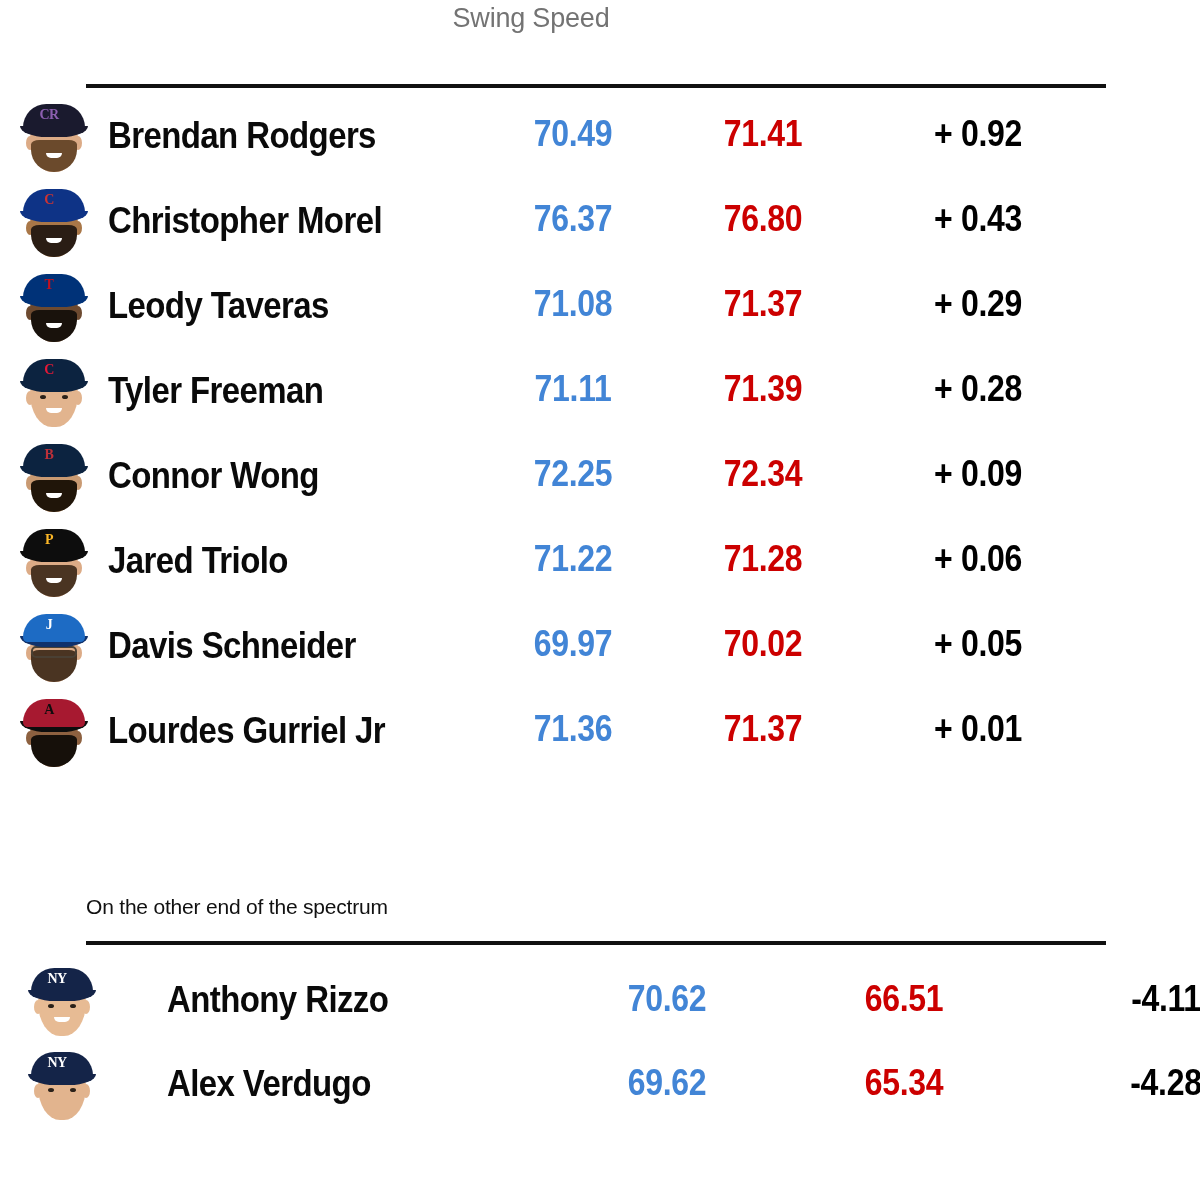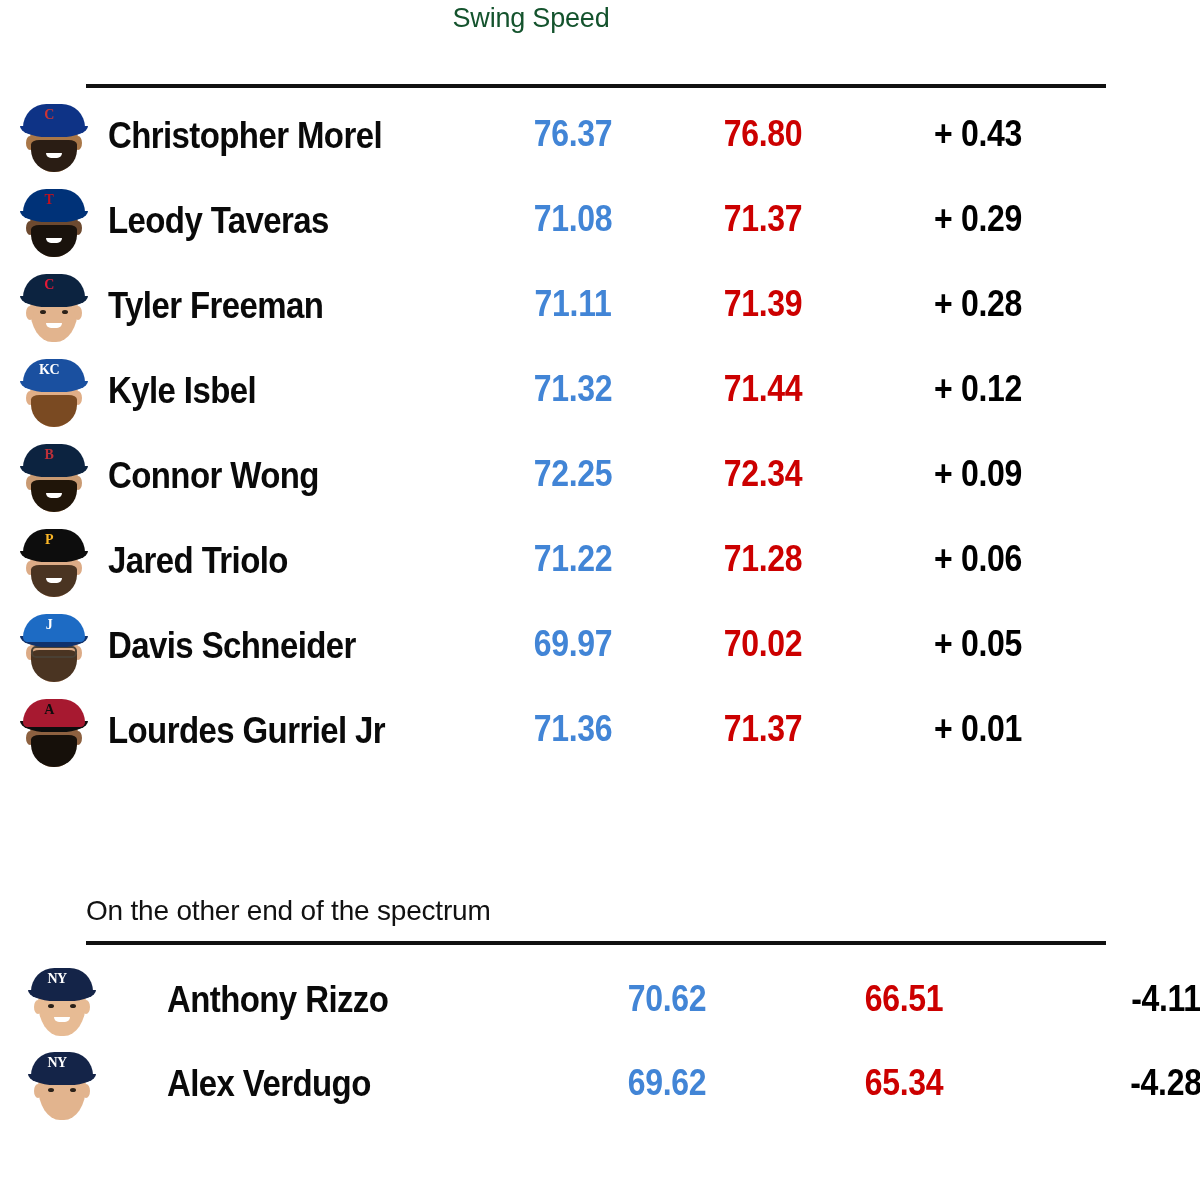--- a/index.html
+++ b/index.html
@@ -27,21 +27,21 @@
     position: absolute;
     top: 3px;
     left: 0;
     width: 1200px;
     text-align: center;
     padding-right: 138px;
     box-sizing: border-box;
     font-size: 27px;
     font-weight: 400;
     letter-spacing: -0.2px;
-    color: #14532d;
+    color: #737373;
   }
 
   .head-row {
     position: absolute;
     top: 38px;
     left: 0;
     width: 1200px;
     height: 44px;
     display: flex;
     align-items: flex-start;
@@ -112,21 +112,21 @@
   }
   .val-blue { width: 190px; flex: 0 0 190px; text-align: center; color: #4285d6; }
   .val-red  { width: 190px; flex: 0 0 190px; text-align: center; color: #cc0000; }
   .val-diff { width: 240px; flex: 0 0 240px; text-align: center; color: #000000; }
 
   
   .spectrum-note {
     position: absolute;
     top: 895px;
     left: 86px;
-    font-size: 28px;
+    font-size: 21px;
     font-weight: 400;
     letter-spacing: -0.2px;
     color: #111111;
   }
 
   
   .rows-bottom {
     position: absolute;
     top: 957px;
     left: 0;
@@ -245,20 +245,41 @@
 
   <div class="swing-title">Swing Speed</div>
 
 
   <div class="rule rule-top"></div>
 
   <div class="rows" id="rows-main">
       <div class="row">
         <div class="face-cell">
           <div class="headshot">
+            <div class="hs-head" style="background: rgb(220, 171, 134);"></div>
+            <div class="hs-ear-l" style="background: rgb(220, 171, 134);"></div>
+            <div class="hs-ear-r" style="background: rgb(220, 171, 134);"></div>
+            <div class="hs-eye-l"></div>
+            <div class="hs-eye-r"></div>
+            <div class="hs-beard on" style="background: rgb(107, 74, 44);"></div>
+            <div class="hs-mouth"></div>
+            <div class="hs-glasses"></div>
+            <div class="hs-brim" style="background: rgb(26, 26, 46);"></div>
+            <div class="hs-cap" style="background: rgb(26, 26, 46);"></div>
+            <div class="hs-logo" style="color: rgb(140, 95, 176);">CR</div>
+          </div>
+        </div>
+        <div class="name-cell">Brendan Rodgers</div>
+        <div class="val-blue">70.49</div>
+        <div class="val-red">71.41</div>
+        <div class="val-diff">+ 0.92</div>
+      </div>
+      <div class="row">
+        <div class="face-cell">
+          <div class="headshot">
             <div class="hs-head" style="background: rgb(169, 119, 72);"></div>
             <div class="hs-ear-l" style="background: rgb(169, 119, 72);"></div>
             <div class="hs-ear-r" style="background: rgb(169, 119, 72);"></div>
             <div class="hs-eye-l"></div>
             <div class="hs-eye-r"></div>
             <div class="hs-beard on" style="background: rgb(42, 29, 20);"></div>
             <div class="hs-mouth"></div>
             <div class="hs-glasses"></div>
             <div class="hs-brim" style="background: rgb(14, 51, 134);"></div>
             <div class="hs-cap" style="background: rgb(14, 51, 134);"></div>
@@ -304,40 +325,20 @@
             <div class="hs-glasses"></div>
             <div class="hs-brim" style="background: rgb(12, 35, 64);"></div>
             <div class="hs-cap" style="background: rgb(12, 35, 64);"></div>
             <div class="hs-logo" style="color: rgb(227, 25, 55);">C</div>
           </div>
         </div>
         <div class="name-cell">Tyler Freeman</div>
         <div class="val-blue">71.11</div>
         <div class="val-red">71.39</div>
         <div class="val-diff">+ 0.28</div>
-      </div>
-      <div class="row">
-        <div class="face-cell">
-          <div class="headshot">
-            <div class="hs-head" style="background: rgb(224, 174, 135);"></div>
-            <div class="hs-ear-l" style="background: rgb(224, 174, 135);"></div>
-            <div class="hs-ear-r" style="background: rgb(224, 174, 135);"></div>
-            <div class="hs-eye-l"></div>
-            <div class="hs-eye-r"></div>
-            <div class="hs-beard on" style="background: rgb(122, 74, 34);"></div>
-            <div class="hs-glasses"></div>
-            <div class="hs-brim" style="background: rgb(26, 80, 160);"></div>
-            <div class="hs-cap" style="background: rgb(26, 80, 160);"></div>
-            <div class="hs-logo" style="color: rgb(255, 255, 255);">KC</div>
-          </div>
-        </div>
-        <div class="name-cell">Kyle Isbel</div>
-        <div class="val-blue">71.32</div>
-        <div class="val-red">71.44</div>
-        <div class="val-diff">+ 0.12</div>
       </div>
       <div class="row">
         <div class="face-cell">
           <div class="headshot">
             <div class="hs-head" style="background: rgb(201, 154, 114);"></div>
             <div class="hs-ear-l" style="background: rgb(201, 154, 114);"></div>
             <div class="hs-ear-r" style="background: rgb(201, 154, 114);"></div>
             <div class="hs-eye-l"></div>
             <div class="hs-eye-r"></div>
             <div class="hs-beard on" style="background: rgb(32, 21, 9);"></div>

